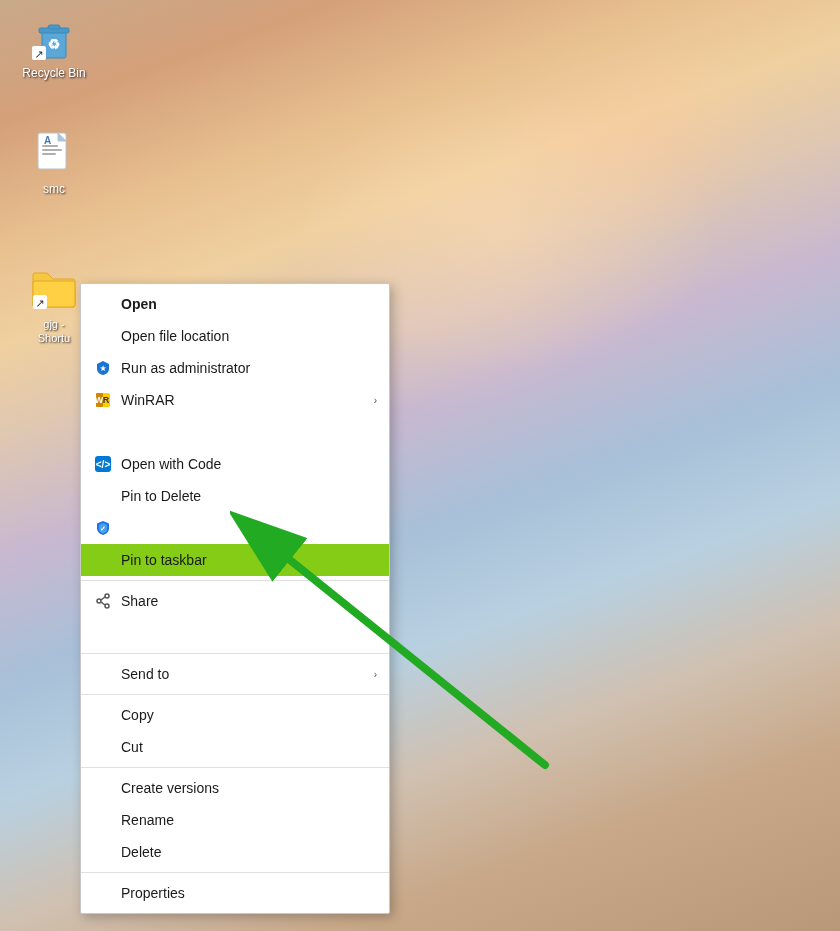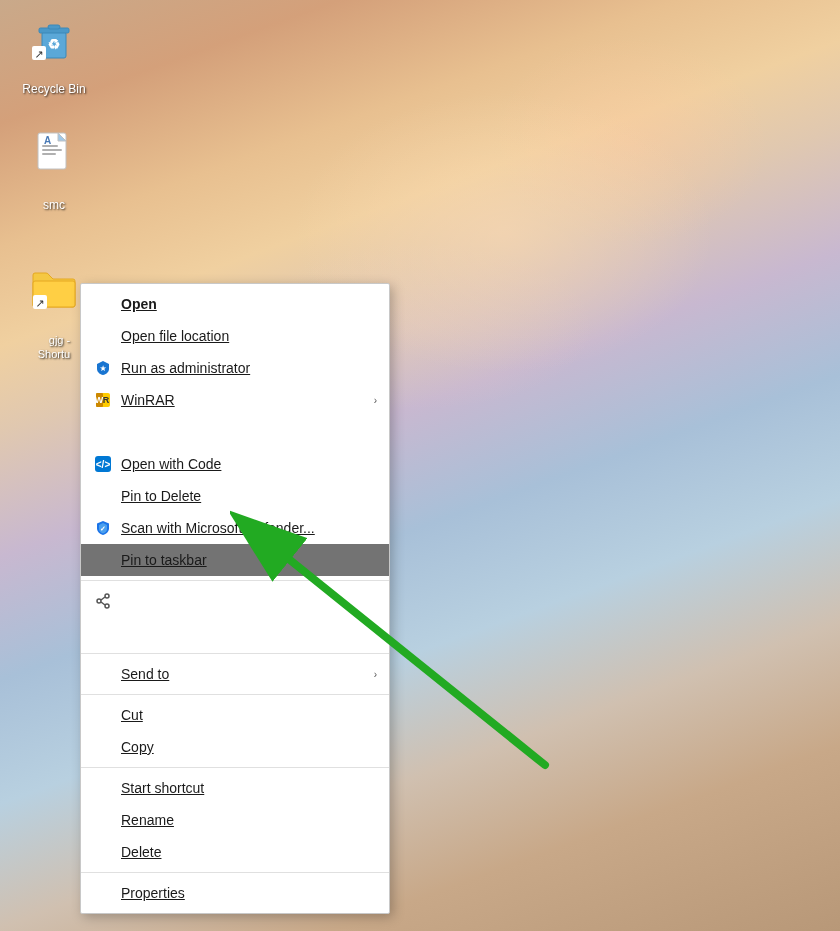--- a/index.html
+++ b/index.html
@@ -56,22 +56,22 @@
       width: 48px;
       height: 48px;
       display: flex;
       align-items: center;
       justify-content: center;
     }
 
     .desktop-icon .icon-label {
       color: white;
       font-size: 12px;
-      text-align: right;
-      margin-top: 20px;
+      text-align: center;
+      margin-top: 4px;
       text-shadow: 1px 1px 2px rgba(0,0,0,0.8);
       line-height: 1.3;
     }
 
     
     .recycle-bin-icon {
       top: 14px;
       left: 14px;
     }
 
@@ -106,36 +106,35 @@
       align-items: center;
       padding: 6px 12px;
       cursor: pointer;
       font-size: 14px;
       color: #1a1a1a;
       min-height: 32px;
       position: relative;
     }
 
     .context-menu-item.highlighted {
-      background: #737373;
+      background: #84cc16;
     }
 
     .context-menu-item .item-icon {
       width: 20px;
       height: 20px;
       margin-right: 8px;
       display: flex;
       align-items: center;
       justify-content: center;
       flex-shrink: 0;
     }
 
     .context-menu-item .item-label {
       flex: 1;
-      text-decoration: underline;
     }
 
     .context-menu-item .arrow {
       margin-left: auto;
       font-size: 10px;
       color: #555;
     }
 
     .context-menu-separator {
       height: 1px;
@@ -270,72 +269,72 @@
   </div>
 
   <div class="context-menu-item">
     <div class="item-icon">
       <svg width="16" height="16" viewBox="0 0 16 16">
         <path d="M8 1 L14 3.5 L14 8.5 C14 11.5 11.5 13.8 8 15 C4.5 13.8 2 11.5 2 8.5 L2 3.5 Z" fill="#1a73e8"></path>
         <path d="M8 3 L12 5 L12 9 C12 11 10.5 12.5 8 13.5 C5.5 12.5 4 11 4 9 L4 5 Z" fill="#4a9fee"></path>
         <text x="8" y="11" text-anchor="middle" font-size="7" fill="white" font-weight="bold">✓</text>
       </svg>
     </div>
-    <span class="item-label">Scan with Microsoft Defender...</span>
   </div>
 
   <div class="context-menu-item highlighted">
     <div class="item-icon"></div>
     <span class="item-label">Pin to taskbar</span>
   </div>
 
   <div class="context-menu-separator"></div>
 
 
   <div class="context-menu-item">
     <div class="item-icon">
       <svg width="16" height="16" viewBox="0 0 16 16">
         <circle cx="12" cy="3" r="2" fill="none" stroke="#555" stroke-width="1.5"></circle>
         <circle cx="4" cy="8" r="2" fill="none" stroke="#555" stroke-width="1.5"></circle>
         <circle cx="12" cy="13" r="2" fill="none" stroke="#555" stroke-width="1.5"></circle>
         <line x1="6" y1="7" x2="10" y2="4" stroke="#555" stroke-width="1.5"></line>
         <line x1="6" y1="9" x2="10" y2="12" stroke="#555" stroke-width="1.5"></line>
       </svg>
     </div>
+    <span class="item-label">Share</span>
   </div>
 
   <div class="context-menu-item">
     <div class="item-icon"></div>
   </div>
 
   <div class="context-menu-separator"></div>
 
   <div class="context-menu-item">
     <div class="item-icon"></div>
     <span class="item-label">Send to</span>
     <span class="arrow">›</span>
   </div>
 
   <div class="context-menu-separator"></div>
 
   <div class="context-menu-item">
     <div class="item-icon"></div>
+    <span class="item-label">Copy</span>
+  </div>
+
+  <div class="context-menu-item">
+    <div class="item-icon"></div>
     <span class="item-label">Cut</span>
   </div>
 
-  <div class="context-menu-item">
-    <div class="item-icon"></div>
-    <span class="item-label">Copy</span>
-  </div>
-
-  <div class="context-menu-separator"></div>
-
-  <div class="context-menu-item">
-    <div class="item-icon"></div>
-    <span class="item-label">Start shortcut</span>
+  <div class="context-menu-separator"></div>
+
+  <div class="context-menu-item">
+    <div class="item-icon"></div>
+    <span class="item-label">Create versions</span>
   </div>
 
   <div class="context-menu-item">
     <div class="item-icon"></div>
     <span class="item-label">Rename</span>
   </div>
 
   <div class="context-menu-item">
     <div class="item-icon"></div>
     <span class="item-label">Delete</span>

